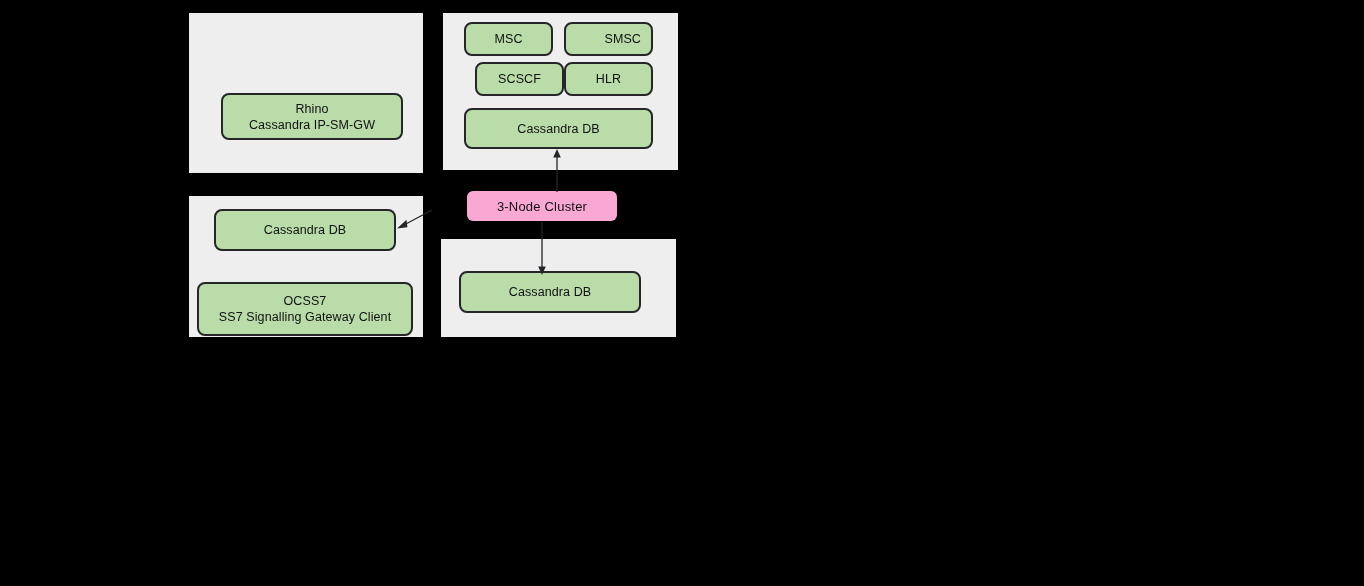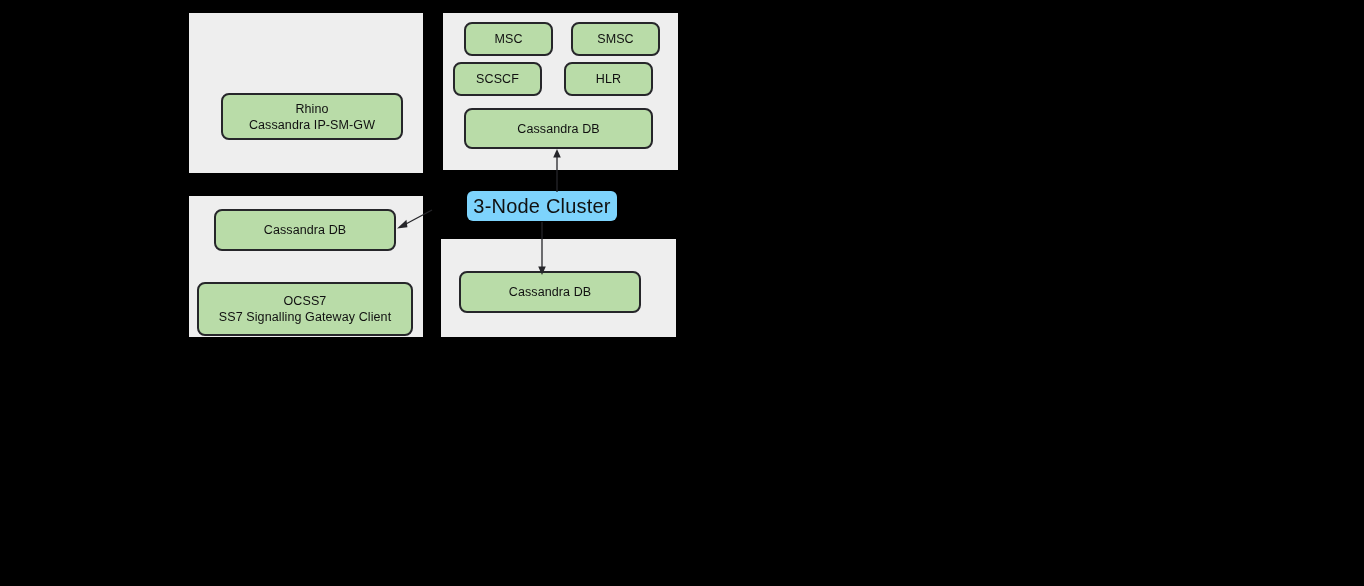--- a/index.html
+++ b/index.html
@@ -41,27 +41,27 @@
     width: 100%;
     padding: 0 10px;
     box-sizing: border-box;
   }
   .node .l1, .node .l2 {
     display: block;
     white-space: nowrap;
   }
   .cluster-label {
     position: absolute;
-    background: #7dd3fc;
+    background: #f9a8d4;
     border-radius: 6px;
     display: flex;
     align-items: center;
     justify-content: center;
     color: #101010;
-    font-size: 20px;
+    font-size: 13px;
     letter-spacing: 0.2px;
     box-sizing: border-box;
   }
   .arrow {
     position: absolute;
     overflow: visible;
     pointer-events: none;
   }
   .arrow line {
     stroke: #26262a;
@@ -84,26 +84,26 @@
       </span>
     </div>
   </div>
 
   <div class="panel" style="left:443px; top:13px; width:235px; height:157px;">
     <div class="node" style="left:21px; top:9px; width:89px; height:34px;">
       <span class="lines">
         <span class="l1">MSC</span>
       </span>
     </div>
-    <div class="node" style="left:128px; top:9px; width:89px; height:34px;">
+    <div class="node" style="left:121px; top:9px; width:89px; height:34px;text-align:right;">
       <span class="lines">
         <span class="l1">SMSC</span>
       </span>
     </div>
-    <div class="node" style="left:10px; top:49px; width:89px; height:34px;">
+    <div class="node" style="left:32px; top:49px; width:89px; height:34px;">
       <span class="lines">
         <span class="l1">SCSCF</span>
       </span>
     </div>
     <div class="node" style="left:121px; top:49px; width:89px; height:34px;">
       <span class="lines">
         <span class="l1">HLR</span>
       </span>
     </div>
     <div class="node" style="left:21px; top:95px; width:189px; height:41px;">

